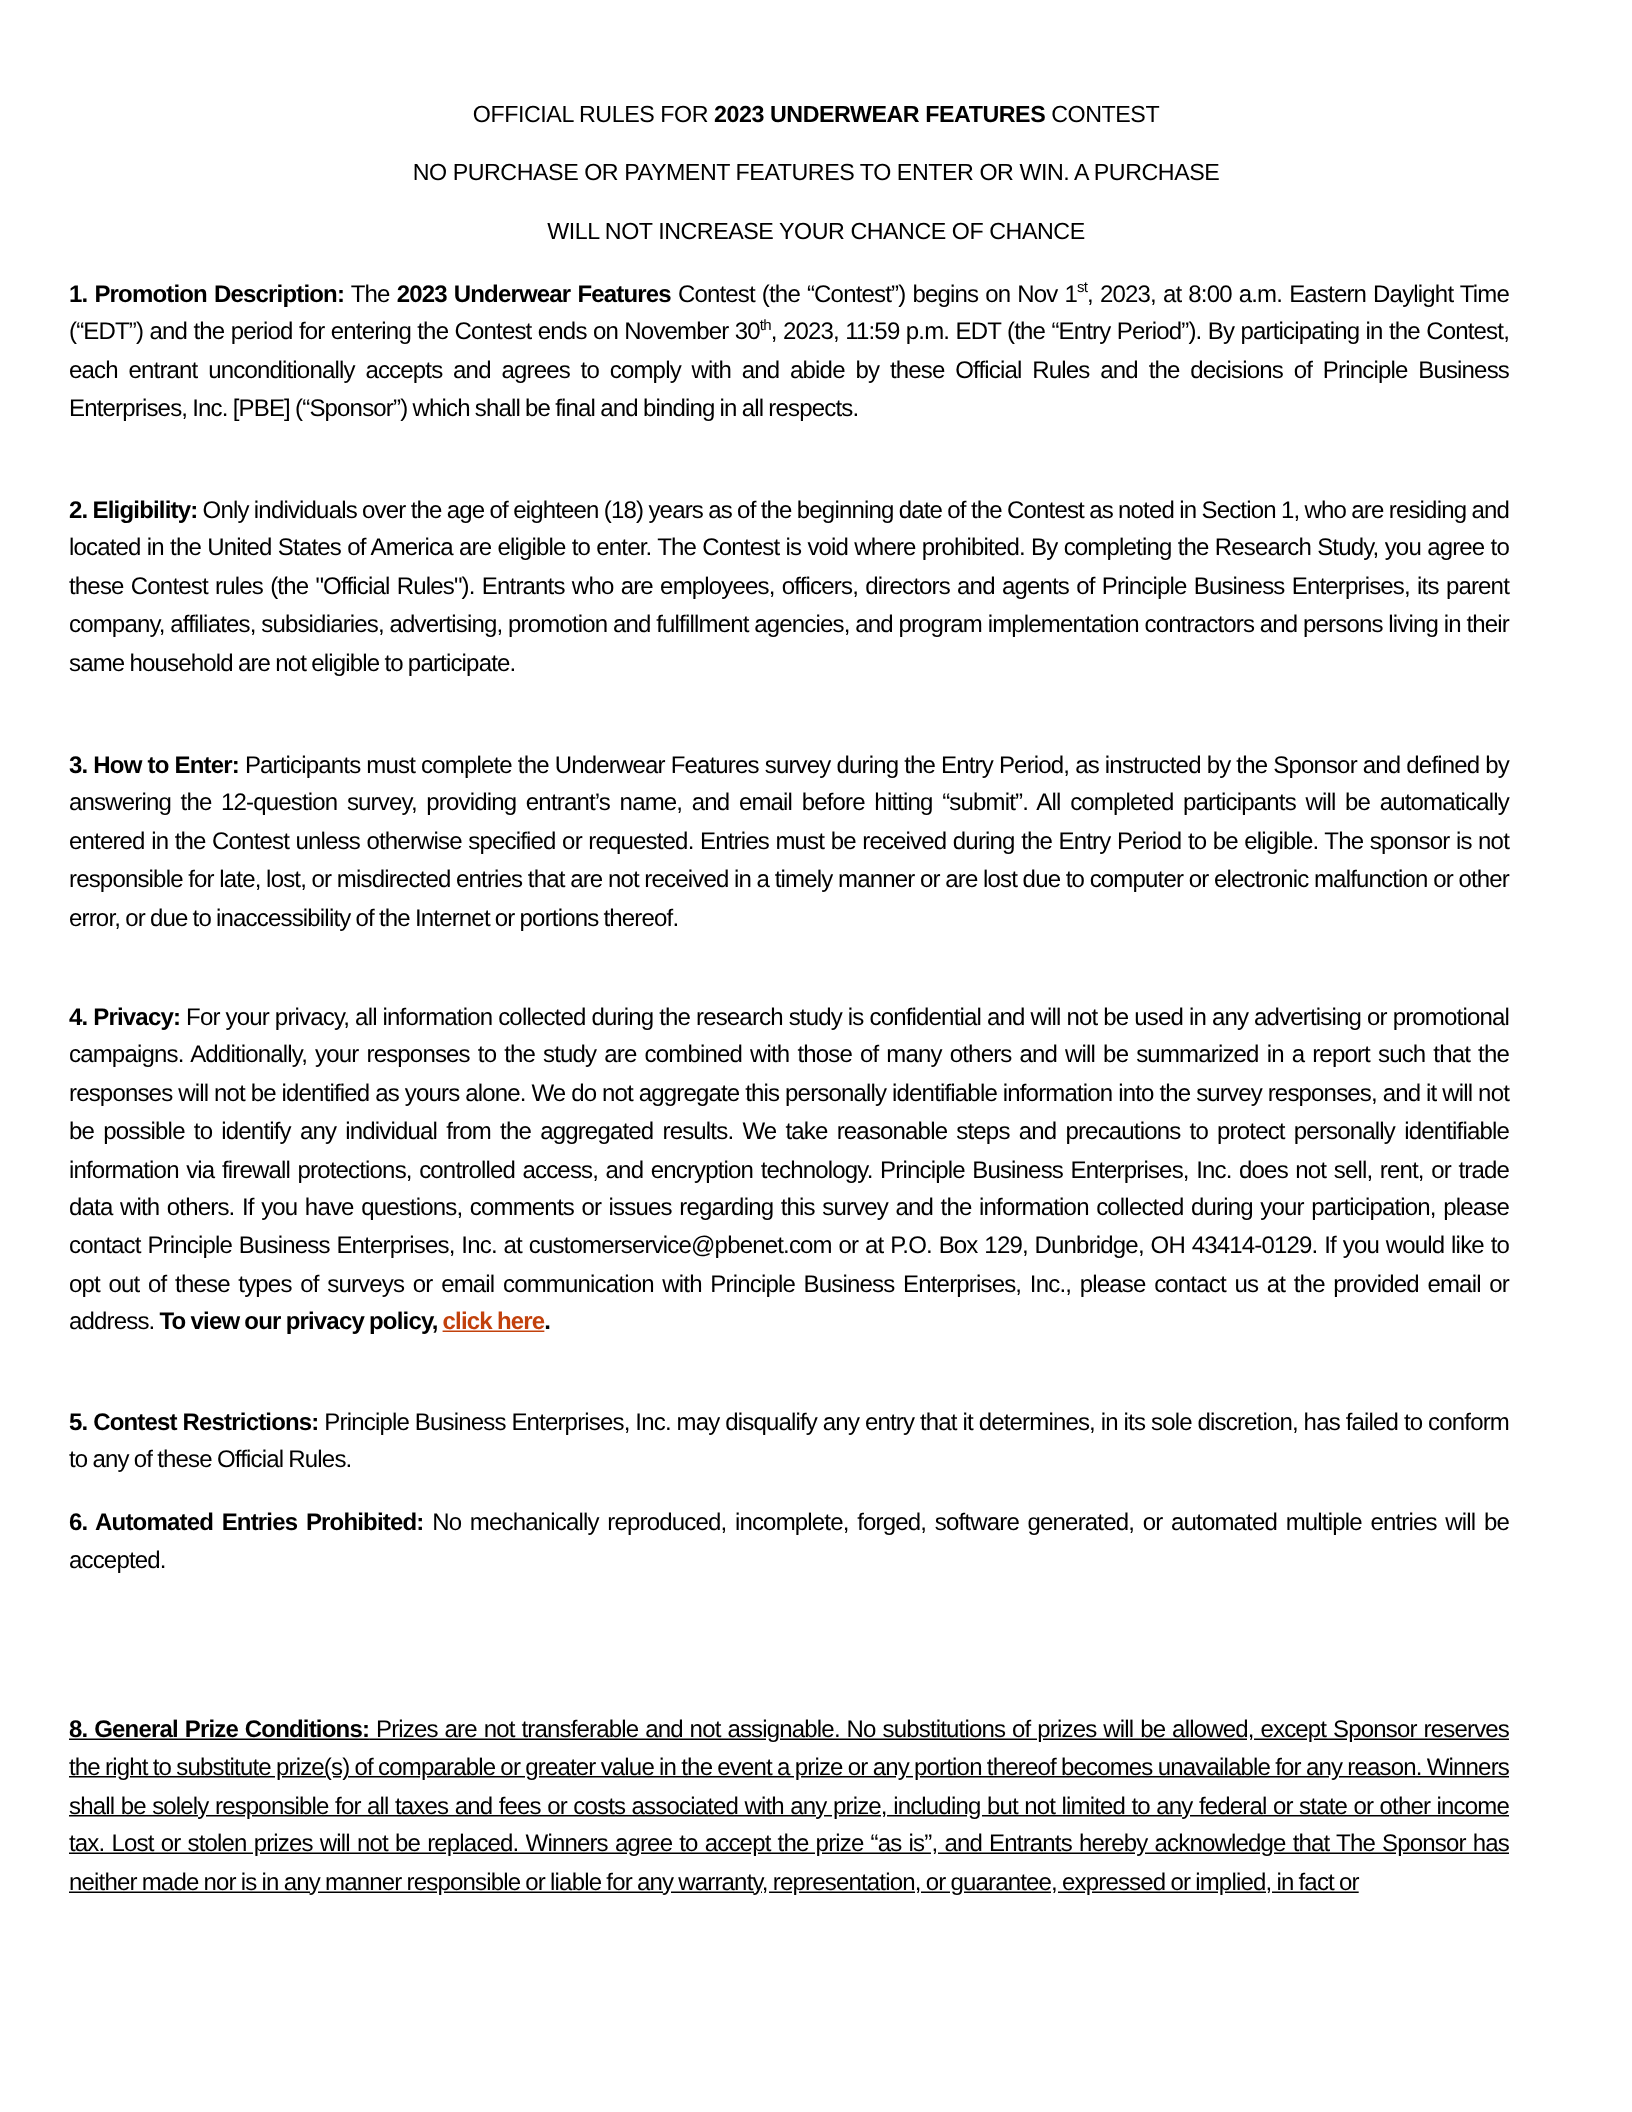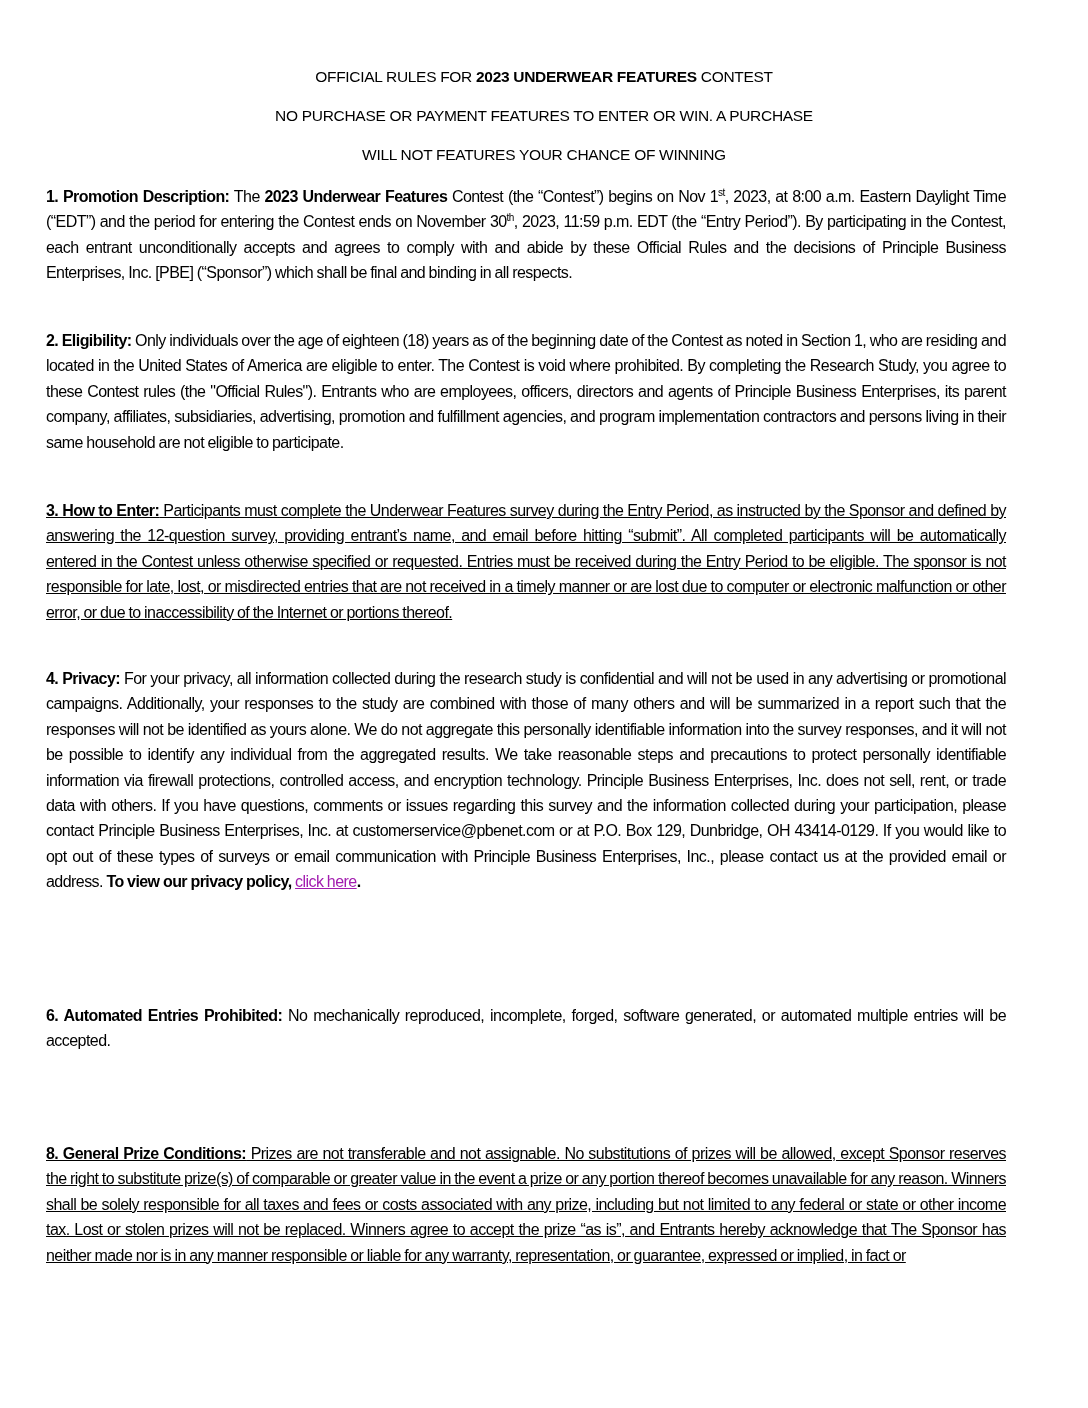--- a/index.html
+++ b/index.html
@@ -7,49 +7,52 @@
          font-family: "Liberation Sans Narrow", "Liberation Sans", sans-serif; color: #000; }
   .page { position: absolute; left: 0; top: 0; width: 1088px; height: 1408px; }
   .hdr { position: absolute; left: 0; width: 1088px; text-align: center;
          font-size: 15.5px; letter-spacing: -0.3px; }
   .hdr b { font-weight: bold; }
   .para { position: absolute; left: 46px; width: 960px; font-size: 16px;
           line-height: 25.4px; text-align: justify; letter-spacing: -0.55px;
           word-spacing: -0.5px; }
   .para .lbl { font-weight: bold; }
   .para sup { font-size: 10px; line-height: 0; vertical-align: super; }
-  .link { color: #a21caf; text-decoration: underline; font-weight: normal; cursor: pointer; }
+  .link { color: #c2410c; text-decoration: underline; font-weight: bold; cursor: pointer; }
 </style>
 </head>
 <body>
 
 <div class="page">
 
   <div class="hdr" style="top:68px;">
     <span>OFFICIAL RULES FOR </span><b>2023 UNDERWEAR FEATURES</b><span> CONTEST</span>
   </div>
   <div class="hdr" style="top:107px;">NO PURCHASE OR PAYMENT FEATURES TO ENTER OR WIN. A PURCHASE</div>
-  <div class="hdr" style="top:146px;">WILL NOT FEATURES YOUR CHANCE OF WINNING</div>
+  <div class="hdr" style="top:146px;">WILL NOT INCREASE YOUR CHANCE OF CHANCE</div>
 
   <div class="para" style="top:184px;">
     <span class="lbl">1. Promotion Description:</span><span> The </span><b>2023 Underwear Features</b><span> Contest (the “Contest”) begins on Nov 1</span><sup>st</sup><span>, 2023, at 8:00 a.m. Eastern Daylight Time (“EDT”) and the period for entering the Contest ends on November 30</span><sup>th</sup><span>, 2023, 11:59 p.m. EDT (the “Entry Period”). By participating in the Contest, each entrant unconditionally accepts and agrees to comply with and abide by these Official Rules and the decisions of Principle Business Enterprises, Inc. [PBE] (“Sponsor”) which shall be final and binding in all respects.</span>
   </div>
 
   <div class="para" style="top:328px;">
     <span class="lbl">2. Eligibility:</span><span> Only individuals over the age of eighteen (18) years as of the beginning date of the Contest as noted in Section 1, who are residing and located in the United States of America are eligible to enter. The Contest is void where prohibited. By completing the Research Study, you agree to these Contest rules (the "Official Rules"). Entrants who are employees, officers, directors and agents of Principle Business Enterprises, its parent company, affiliates, subsidiaries, advertising, promotion and fulfillment agencies, and program implementation contractors and persons living in their same household are not eligible to participate.</span>
   </div>
 
-  <div class="para" style="top:498px;text-decoration:underline;">
+  <div class="para" style="top:498px;">
     <span class="lbl">3. How to Enter:</span><span> Participants must complete the Underwear Features survey during the Entry Period, as instructed by the Sponsor and defined by answering the 12-question survey, providing entrant’s name, and email before hitting “submit”. All completed participants will be automatically entered in the Contest unless otherwise specified or requested. Entries must be received during the Entry Period to be eligible. The sponsor is not responsible for late, lost, or misdirected entries that are not received in a timely manner or are lost due to computer or electronic malfunction or other error, or due to inaccessibility of the Internet or portions thereof.</span>
   </div>
 
   <div class="para" style="top:666px;">
     <span class="lbl">4. Privacy:</span><span> For your privacy, all information collected during the research study is confidential and will not be used in any advertising or promotional campaigns. Additionally, your responses to the study are combined with those of many others and will be summarized in a report such that the responses will not be identified as yours alone.  We do not aggregate this personally identifiable information into the survey responses, and it will not be possible to identify any individual from the aggregated results. We take reasonable steps and precautions to protect personally identifiable information via firewall protections, controlled access, and encryption technology. Principle Business Enterprises, Inc. does not sell, rent, or trade data with others. If you have questions, comments or issues regarding this survey and the information collected during your participation, please contact Principle Business Enterprises, Inc. at customerservice@pbenet.com or at P.O. Box 129, Dunbridge, OH 43414-0129.  If you would like to opt out of these types of surveys or email communication with Principle Business Enterprises, Inc., please contact us at the provided email or address. </span><b>To view our privacy policy, </b><a class="link">click here</a><b>.</b>
   </div>
 
+  <div class="para" style="top:936px;">
+    <span class="lbl">5. Contest Restrictions:</span><span> Principle Business Enterprises, Inc. may disqualify any entry that it determines, in its sole discretion, has failed to conform to any of these Official Rules.</span>
+  </div>
 
   <div class="para" style="top:1003px;">
     <span class="lbl">6. Automated Entries Prohibited:</span><span> No mechanically reproduced, incomplete, forged, software generated, or automated multiple entries will be accepted.</span>
   </div>
 
 
   <div class="para" style="top:1141px;text-decoration:underline;">
     <span class="lbl">8. General Prize Conditions:</span><span> Prizes are not transferable and not assignable. No substitutions of prizes will be allowed, except Sponsor reserves the right to substitute prize(s) of comparable or greater value in the event a prize or any portion thereof becomes unavailable for any reason. Winners shall be solely responsible for all taxes and fees or costs associated with any prize, including but not limited to any federal or state or other income tax. Lost or stolen prizes will not be replaced. Winners agree to accept the prize “as is”, and Entrants hereby acknowledge that The Sponsor has neither made nor is in any manner responsible or liable for any warranty, representation, or guarantee, expressed or implied, in fact or</span>
   </div>
 

